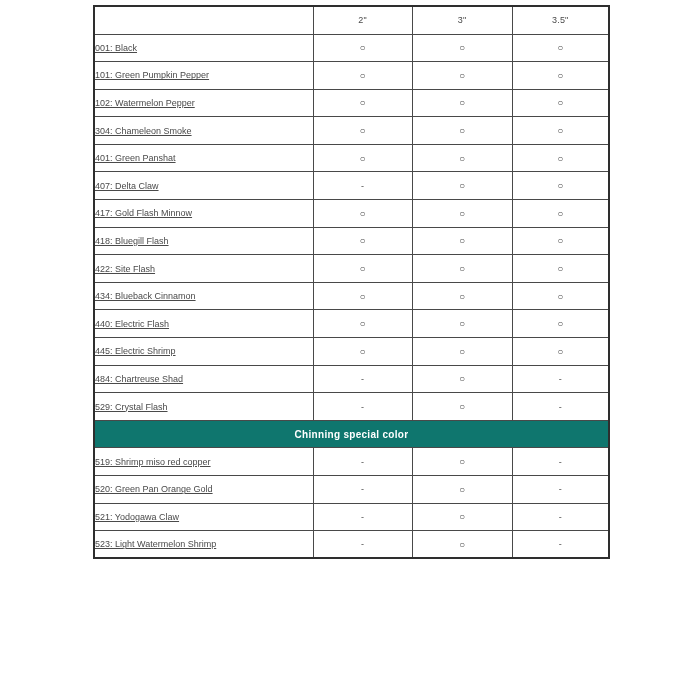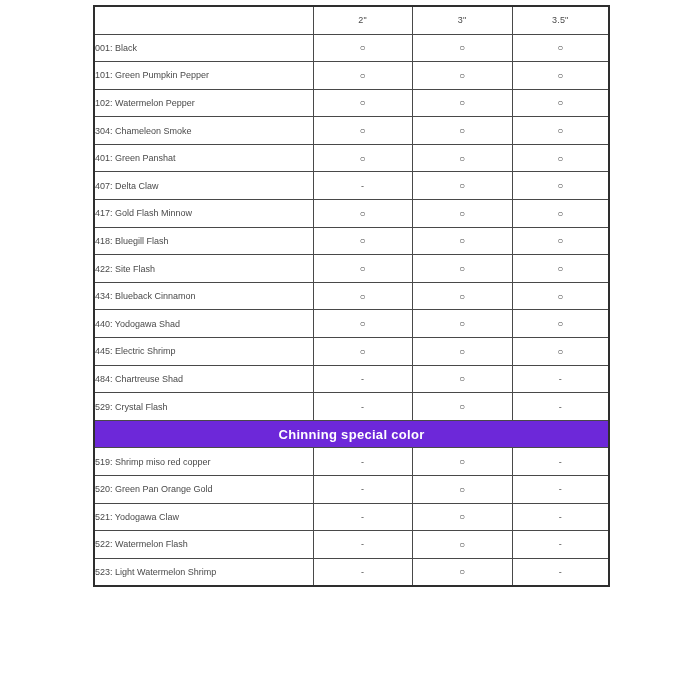--- a/index.html
+++ b/index.html
@@ -33,31 +33,32 @@
     padding: 0;
     overflow: hidden;
     white-space: nowrap;
   }
   thead tr { height: 28px; }
   tbody tr { height: 27.6px; }
   th.size-header { text-align: center; letter-spacing: 0.2px; }
   td.label-cell {
     text-align: left;
     padding-left: 10px;
+    text-decoration: underline;
   }
   td.mark-cell {
     text-align: center;
     color: #5a5a5a;
   }
   td.mark-cell.circle { font-size: 10px; }
   tr.banner-row td.banner-cell {
-    background: #6d28d9;
+    background: #0f766e;
     color: #ffffff;
     text-align: center;
-    font-size: 13px;
+    font-size: 10px;
     font-weight: bold;
     letter-spacing: 0.3px;
   }
 </style>
 </head>
 <body>
 
 <div class="canvas">
   <table class="size-chart">
     <colgroup>
@@ -129,21 +130,21 @@
           <td class="mark-cell circle">○</td>
           <td class="mark-cell circle">○</td>
         </tr>
         <tr>
           <td class="label-cell">434: Blueback Cinnamon</td>
           <td class="mark-cell circle">○</td>
           <td class="mark-cell circle">○</td>
           <td class="mark-cell circle">○</td>
         </tr>
         <tr>
-          <td class="label-cell">440: Yodogawa Shad</td>
+          <td class="label-cell">440: Electric Flash</td>
           <td class="mark-cell circle">○</td>
           <td class="mark-cell circle">○</td>
           <td class="mark-cell circle">○</td>
         </tr>
         <tr>
           <td class="label-cell">445: Electric Shrimp</td>
           <td class="mark-cell circle">○</td>
           <td class="mark-cell circle">○</td>
           <td class="mark-cell circle">○</td>
         </tr>
@@ -174,26 +175,20 @@
           <td class="mark-cell circle">○</td>
           <td class="mark-cell">-</td>
         </tr>
         <tr>
           <td class="label-cell">521: Yodogawa Claw</td>
           <td class="mark-cell">-</td>
           <td class="mark-cell circle">○</td>
           <td class="mark-cell">-</td>
         </tr>
         <tr>
-          <td class="label-cell">522: Watermelon Flash</td>
-          <td class="mark-cell">-</td>
-          <td class="mark-cell circle">○</td>
-          <td class="mark-cell">-</td>
-        </tr>
-        <tr>
           <td class="label-cell">523: Light Watermelon Shrimp</td>
           <td class="mark-cell">-</td>
           <td class="mark-cell circle">○</td>
           <td class="mark-cell">-</td>
         </tr>
       </tbody>
   </table>
 </div>
 
 </body></html>

